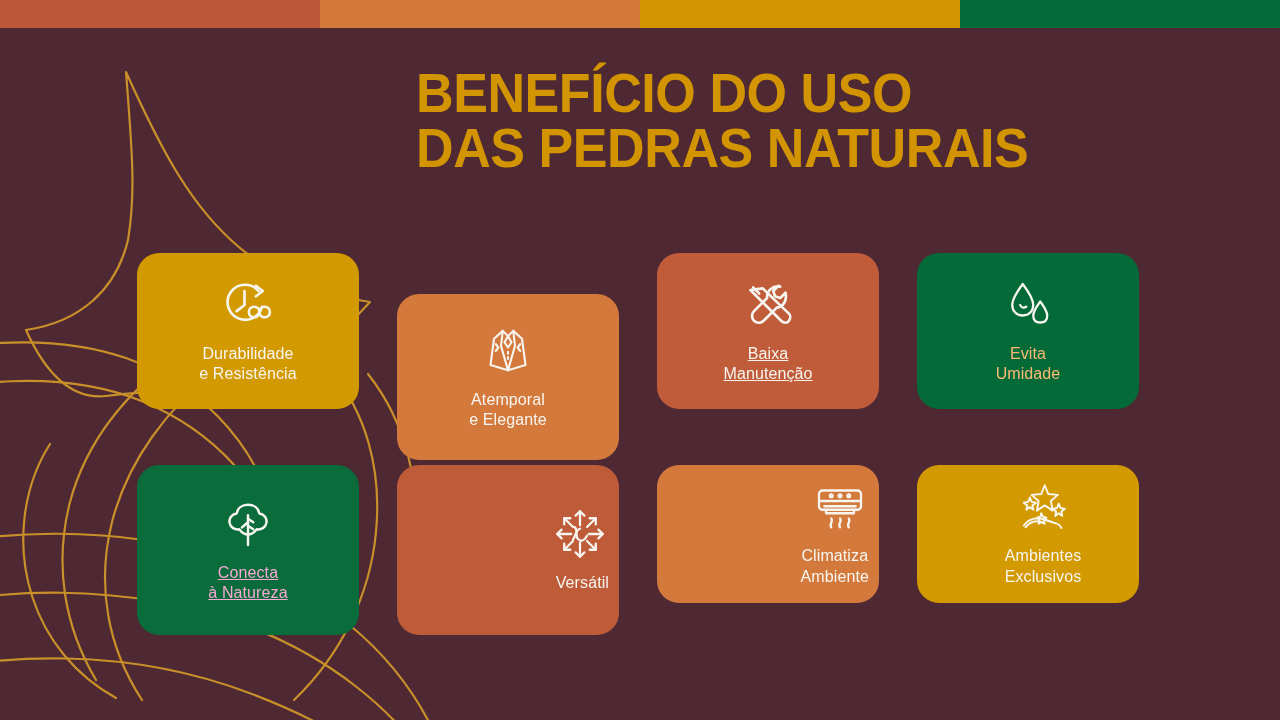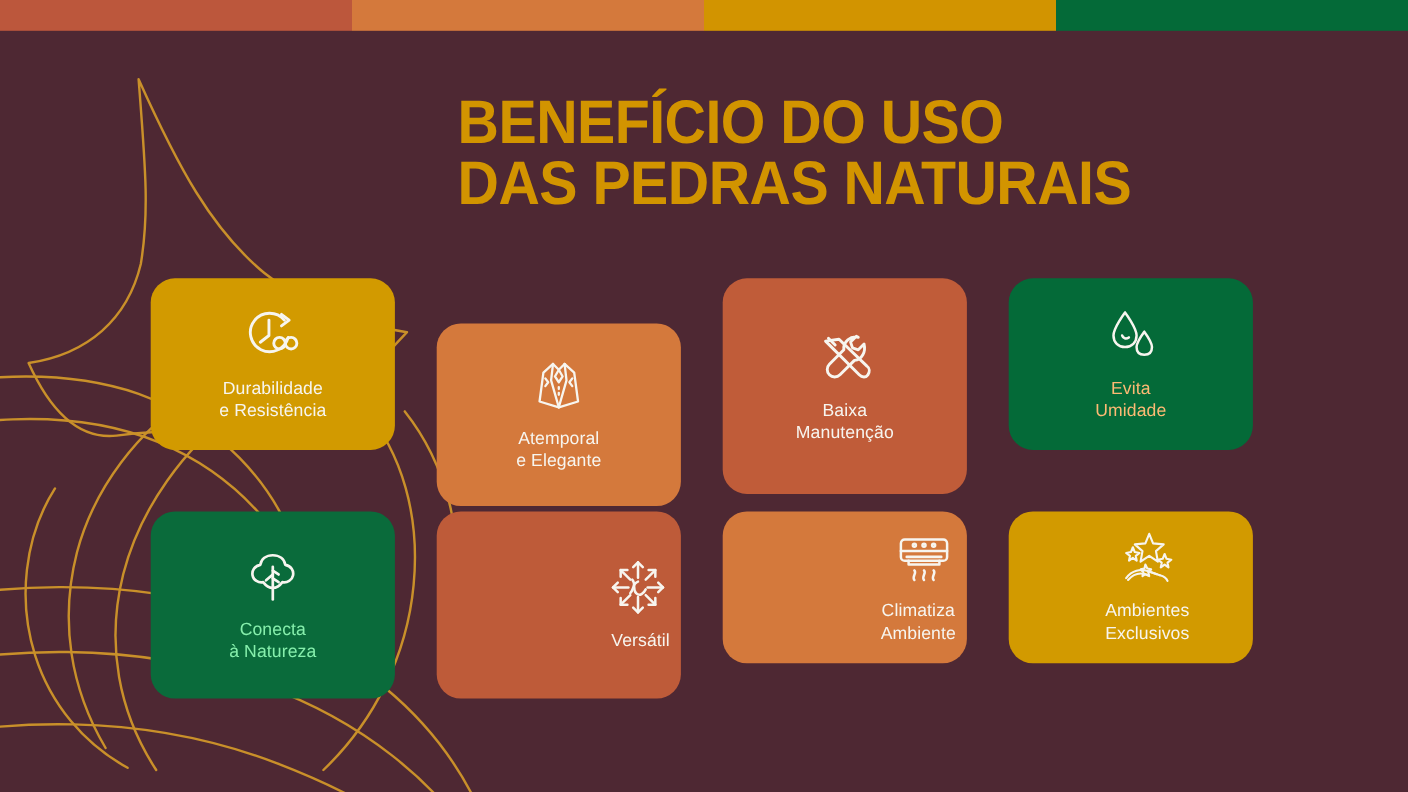--- a/index.html
+++ b/index.html
@@ -13,21 +13,21 @@
 
   
   .topbar{position:absolute;top:0;left:0;width:1280px;height:28px;display:flex;z-index:5;}
   .topbar .seg{height:28px;flex:1 1 25%;}
 
   
   .bg-art{position:absolute;left:-70px;top:40px;width:520px;height:700px;z-index:1;pointer-events:none;}
   .bg-art svg{display:block;width:100%;height:100%;}
 
   
-  .title-wrap{position:absolute;left:416px;top:84px;z-index:4;}
+  .title-wrap{position:absolute;left:416px;top:66px;z-index:4;}
   .title-line{
     font-family:"Liberation Sans Narrow","Liberation Sans",sans-serif;
     font-weight:bold;
     font-size:56px;
     line-height:0.98;
     letter-spacing:-0.5px;
     color:#D29400;
     transform:scaleX(0.93);
     transform-origin:left center;
     white-space:nowrap;
@@ -46,21 +46,21 @@
     color:#F4F2EC;
     text-align:center;
   }
   .card-icon{width:58px;height:58px;margin-bottom:10px;display:flex;align-items:center;justify-content:center;}
   .card-icon svg{width:56px;height:56px;display:block;}
   .card-label{
     font-size:16px;line-height:1.28;font-weight:400;color:#F7F5EF;letter-spacing:0.1px;
     white-space:pre-line;
   }
   
-  .c1{height:156px;} .c2{height:166px;} .c3{height:196px;} .c4{height:156px;}
+  .c1{height:156px;} .c2{height:166px;} .c3{height:156px;text-decoration:underline;} .c4{height:156px;}
   .c5{height:170px;} .c6{height:170px;} .c7{height:138px;align-items:flex-end;} .c8{height:138px;padding-left:40px;}
 </style>
 </head>
 <body style="background: rgb(78, 40, 51);">
 
 <div id="slide" style="background: rgb(78, 40, 51);">
 
   <div class="topbar">
     <div class="seg" style="background: rgb(188, 87, 60);"></div>
     <div class="seg" style="background: rgb(212, 121, 60);"></div>
@@ -159,21 +159,21 @@
     <div class="card c5" style="background: rgb(10, 107, 59);">
       <div class="card-icon">
         <svg viewBox="0 0 64 64" fill="none" stroke="#F7F5EF" stroke-width="2.8" stroke-linecap="round" stroke-linejoin="round">
           <path d="M32 10 C25 10 20 14 19 20 C13 21 10 26 11 31 C12 36 17 39 22 38 C25 42 29 44 32 44 C35 44 39 42 42 38 C47 39 52 36 53 31 C54 26 51 21 45 20 C44 14 39 10 32 10 Z"></path>
           <path d="M32 22 L32 56"></path>
           <path d="M32 30 L25 36"></path>
           <path d="M32 26 L38 30"></path>
           <path d="M32 34 L38 38"></path>
         </svg>
       </div>
-      <div class="card-label" style="color: #86efac;">Conecta
+      <div class="card-label" style="color: #f9a8d4; text-decoration: underline;">Conecta
 à Natureza</div>
     </div>
 
     <div class="card c6" style="background: rgb(190, 91, 57); align-items: flex-end;">
       <div class="card-icon">
         <svg viewBox="0 0 64 64" fill="none" stroke="#F7F5EF" stroke-width="2.6" stroke-linecap="round" stroke-linejoin="round">
           <path d="M32 6 L32 22"></path>
             <path d="M27 11 L32 6 L37 11"></path>
           <path d="M32 58 L32 42"></path>
             <path d="M27 53 L32 58 L37 53"></path>

